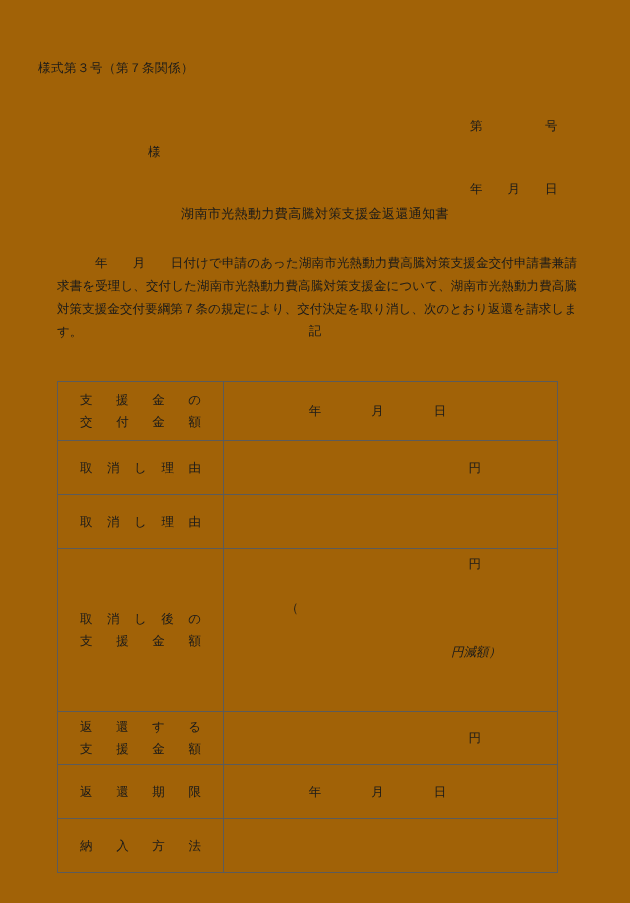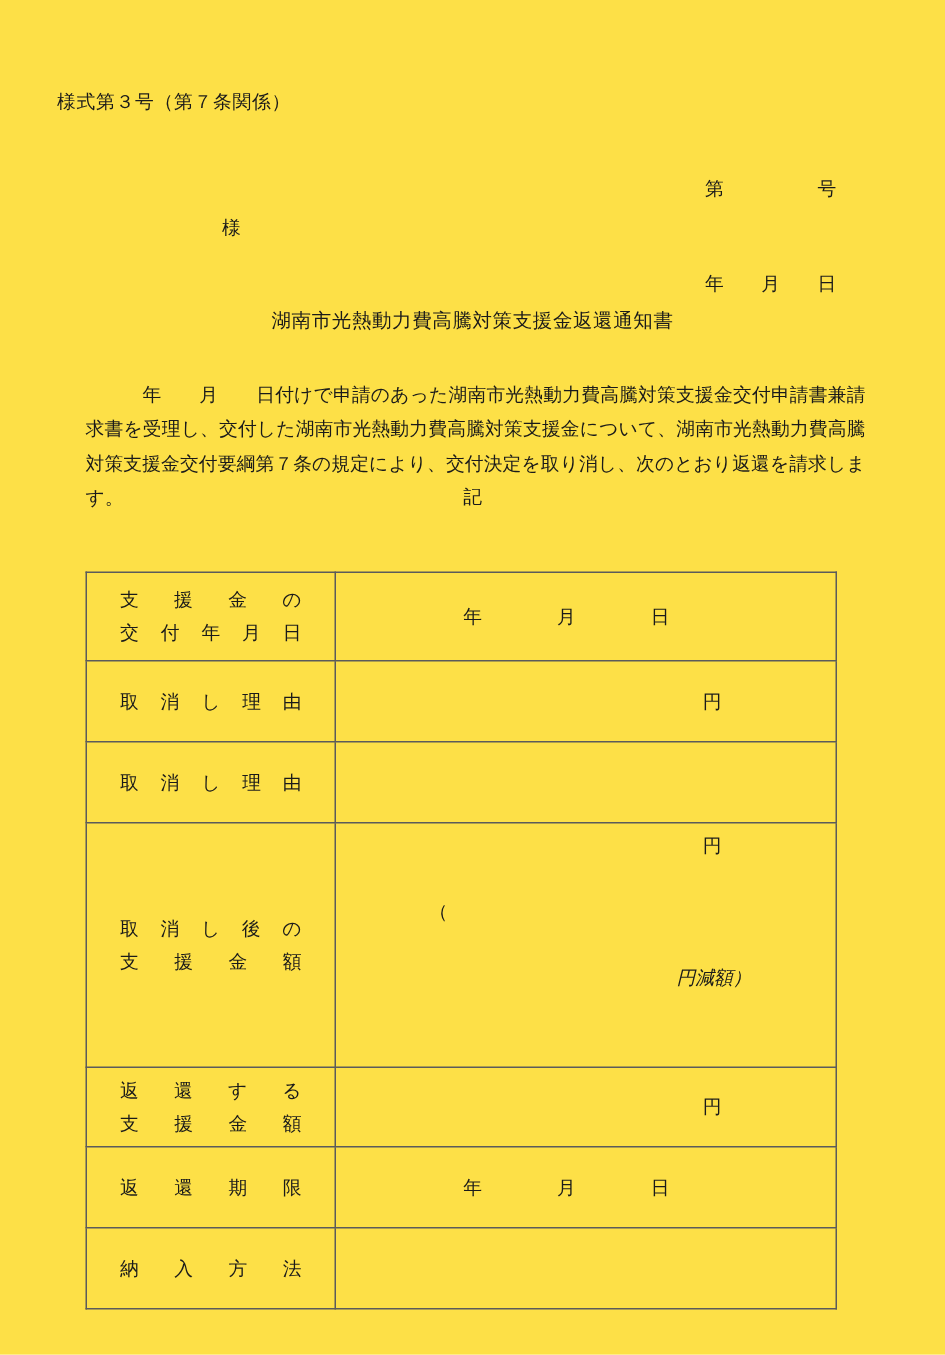--- a/index.html
+++ b/index.html
@@ -12,21 +12,21 @@
     height: 903px;
     position: relative;
     font-family: "Liberation Serif", "DejaVu Serif", serif;
     color: #1a1a1a;
     overflow: hidden;
   }
 
   .page {
     position: absolute;
     inset: 0;
-    background: #fde047;
+    background: #a16207;
   }
 
   
   .form-no {
     position: absolute;
     left: 38px;
     top: 60px;
     font-size: 12.5px;
     letter-spacing: 0.5px;
     white-space: pre;
@@ -203,21 +203,21 @@
 
   <div class="body-text">　　　年　　月　　日付けで申請のあった湖南市光熱動力費高騰対策支援金交付申請書兼請求書を受理し、交付した湖南市光熱動力費高騰対策支援金について、湖南市光熱動力費高騰対策支援金交付要綱第７条の規定により、交付決定を取り消し、次のとおり返還を請求します。</div>
 
   <div class="ki-mark">記</div>
 
   <table class="data-table">
     <tbody>
       <tr>
         <td class="label-cell h-tall">
           <span class="lbl-line">支援金の</span>
-          <span class="lbl-line">交付年月日</span>
+          <span class="lbl-line">交付金額</span>
         </td>
         <td class="value-cell h-tall">
           <span class="val-date">年　　　　月　　　　日</span>
         </td>
       </tr>
 
       <tr>
         <td class="label-cell h-mid">
           <span class="lbl-line">取消し理由</span>
         </td>

